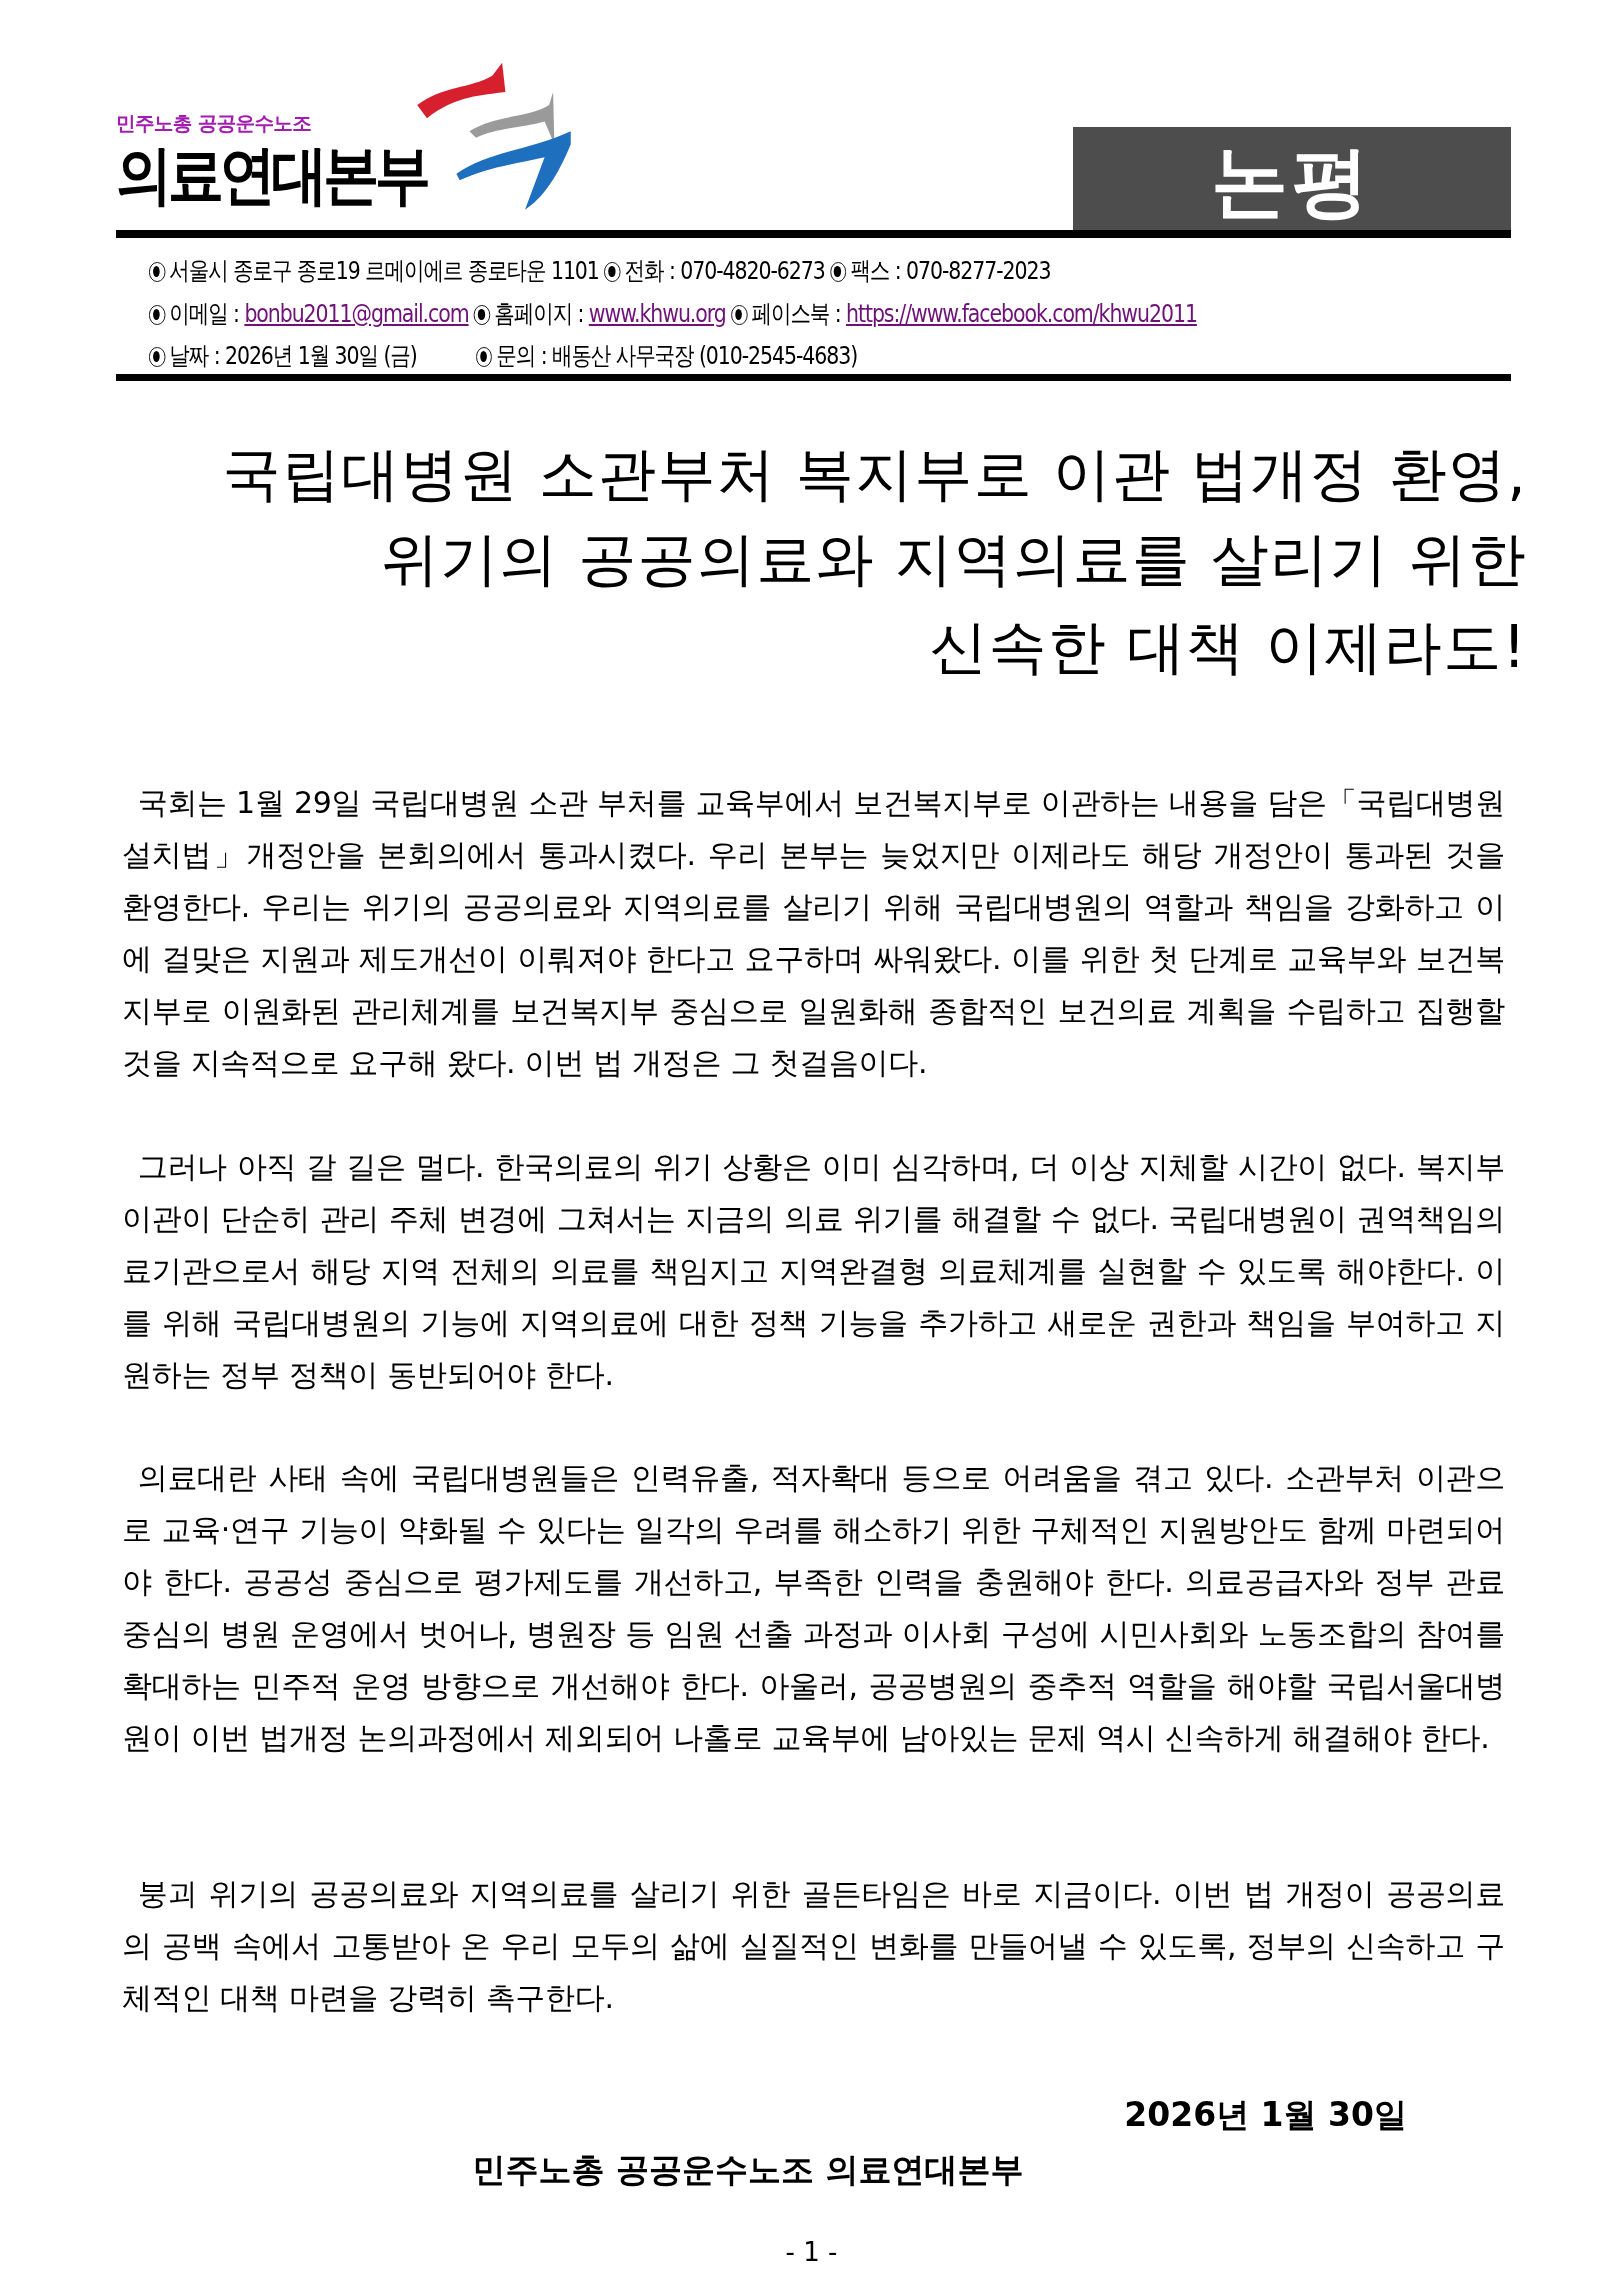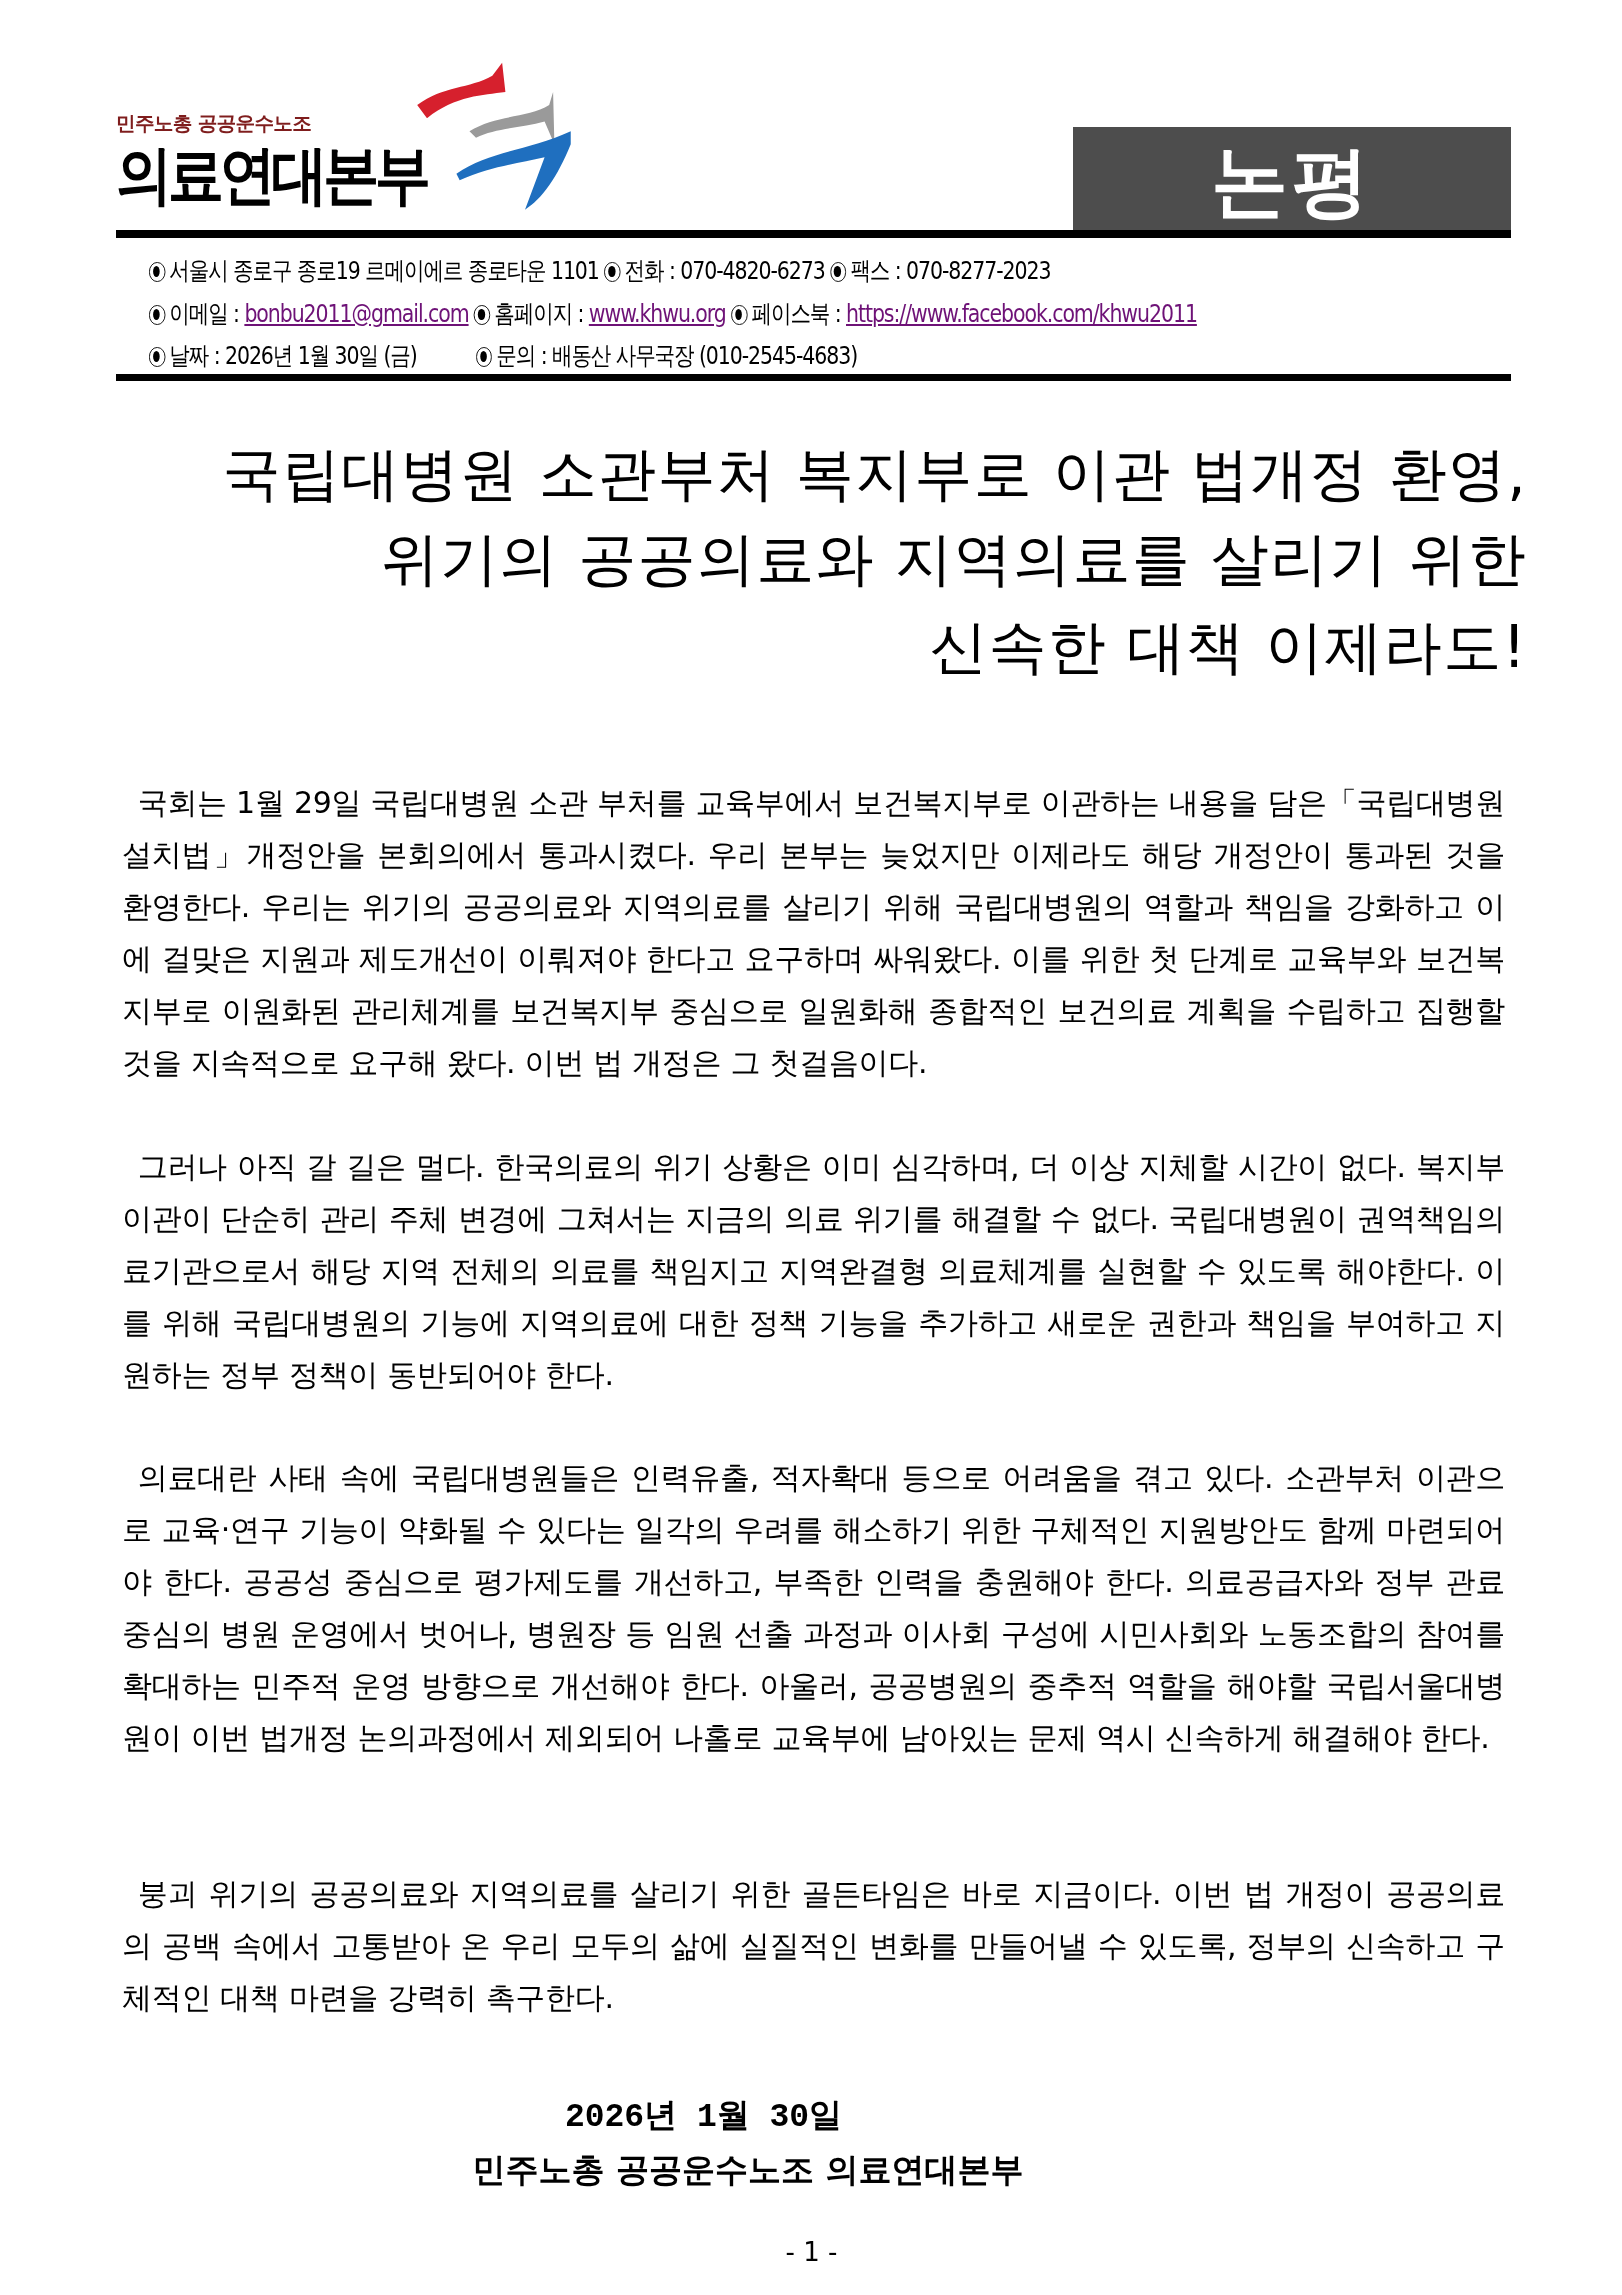--- a/index.html
+++ b/index.html
@@ -3,21 +3,21 @@
 <meta charset="utf-8">
 <style>
   html, body { margin: 0; padding: 0; background: #ffffff; }
   body {
     width: 1623px; height: 2295px; position: relative; overflow: hidden;
     font-family: "DejaVu Sans", "Liberation Sans", sans-serif; color: #000;
   }
   .logo { position: absolute; left: 116px; top: 59px; width: 458px; height: 164px; }
   .logo-sub {
     position: absolute; left: 0; top: 51px; font-size: 19.6px; font-weight: bold;
-    letter-spacing: -0.7px; color: #7f1d1d; white-space: nowrap;
+    letter-spacing: -0.7px; color: #a21caf; white-space: nowrap;
   }
   .logo-main {
     position: absolute; left: 0; top: 84px; font-size: 64px; font-weight: 900;
     letter-spacing: -5.2px; color: #000; line-height: 1; white-space: nowrap;
     transform: scaleX(0.88); transform-origin: left top;
   }
   .logo-flags { position: absolute; left: 262px; top: 0; width: 196px; height: 151px; }
   .header-rule {
     position: absolute; left: 116px; top: 230px; width: 1395px; height: 7.9px; background: #000;
   }
@@ -39,21 +39,21 @@
   .info-rule { position: absolute; left: 116px; top: 374px; width: 1395px; height: 7.2px; background: #000; }
   .title {
     position: absolute; left: 132px; width: 1395px; text-align: right;
     font-size: 58px; font-weight: 400; letter-spacing: 1.3px; line-height: 1;
   }
   .para {
     position: absolute; left: 116px; width: 1395px; font-size: 30px; line-height: 52px;
     text-align: justify; text-align-last: left; letter-spacing: -0.3px;
   }
   .para p { margin: 6px; text-indent: 15.7px; }
-  .footer-date { position: absolute; left: 0; width: 1407px; top: 2093px; text-align: center; font-size: 33px; font-weight: bold; font-family: Liberation Mono, monospace; }
+  .footer-date { position: absolute; left: 0; width: 1407px; top: 2093px; text-align: right; font-size: 33px; font-weight: bold; }
   .footer-org { position: absolute; left: 0; width: 1496px; top: 2148px; text-align: center; font-size: 33px; font-weight: bold; }
   .page-num { position: absolute; left: 0; width: 1623px; top: 2237px; text-align: center; font-size: 26px; }
 </style>
 </head>
 <body>
 
 <div class="logo">
   <svg class="logo-flags" viewBox="0 0 300 230">
     <path d="M60 70 C100 40 140 45 175 25 L190 5 L195 50 C160 55 120 55 75 90 Z" fill="#d6202d"></path>
     <path d="M140 110 C180 85 230 90 262 70 L268 50 L270 130 L255 95 C220 105 180 105 150 120 Z" fill="#9a9a9a"></path>

